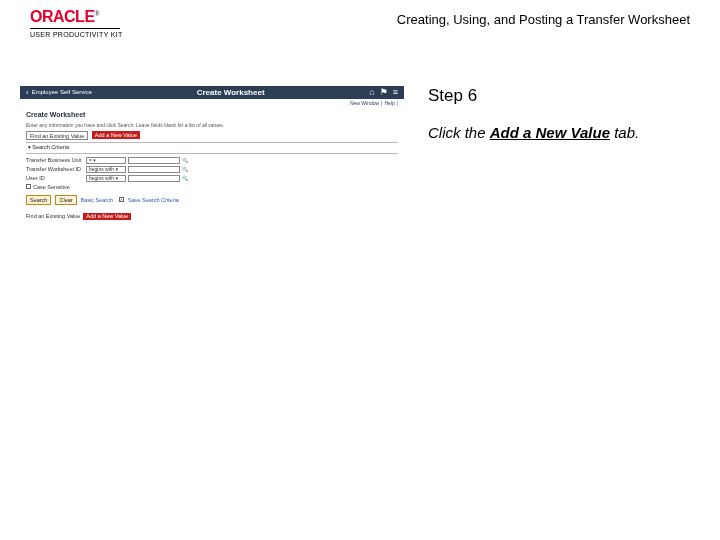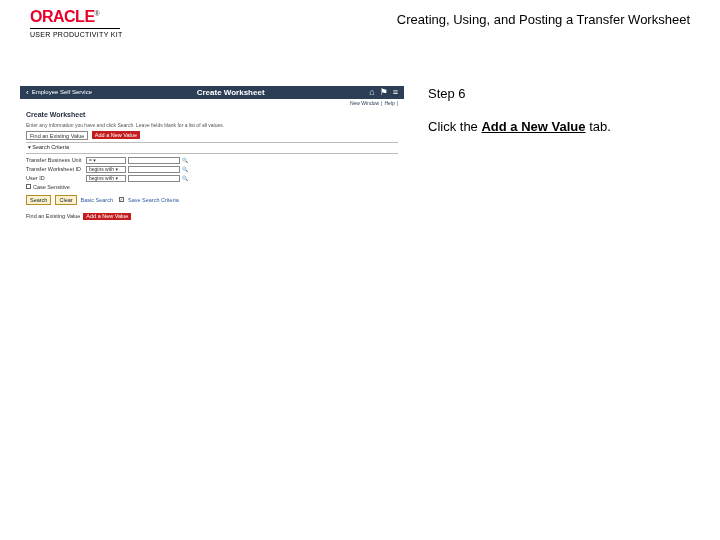--- a/index.html
+++ b/index.html
@@ -83,22 +83,22 @@
   .lookup { width:7px; height:7px; display:flex; align-items:center; justify-content:center; font-size:5px; color:#555; }
   .chk-row { display:flex; align-items:center; gap:2px; margin-top:2px; margin-bottom:5px; }
   .chk { width:5px; height:5px; border:0.5px solid #666; }
   .btn-row { display:flex; align-items:center; gap:4px; font-size:5.5px; margin-bottom:8px; flex-wrap:wrap; }
   .btn { border:0.5px solid #b58b22; background:#fdf3d0; padding:0.5px 3px; color:#222; }
   .link { color:#2b5aa0; font-size:5.5px; }
   .chk2 { width:5px; height:5px; border:0.5px solid #666; display:inline-flex; align-items:center; justify-content:center; font-size:4px; margin-left:2px; background:#fff; }
   .fav-row { display:flex; align-items:center; gap:3px; font-size:5.5px; }
   .fav-chip { background:#c31d1d; color:#fff; padding:0.5px 3px; font-size:5.5px; }
 
-  .step-label { font-size: 13px; margin-bottom: 18px; }
-  .step-text { font-size: 13px; }
+  .step-label { font-size: 17px; margin-bottom: 18px; }
+  .step-text { font-size: 15px; font-style: italic; }
   .step-text b { font-weight: bold; }
   .step-text u { text-decoration: underline; }
 </style>
 </head>
 <body>
 
 <div class="header">
   <div class="logo-block">
     <div class="oracle-logo">
       <span>ORACLE</span><sup>®</sup>

